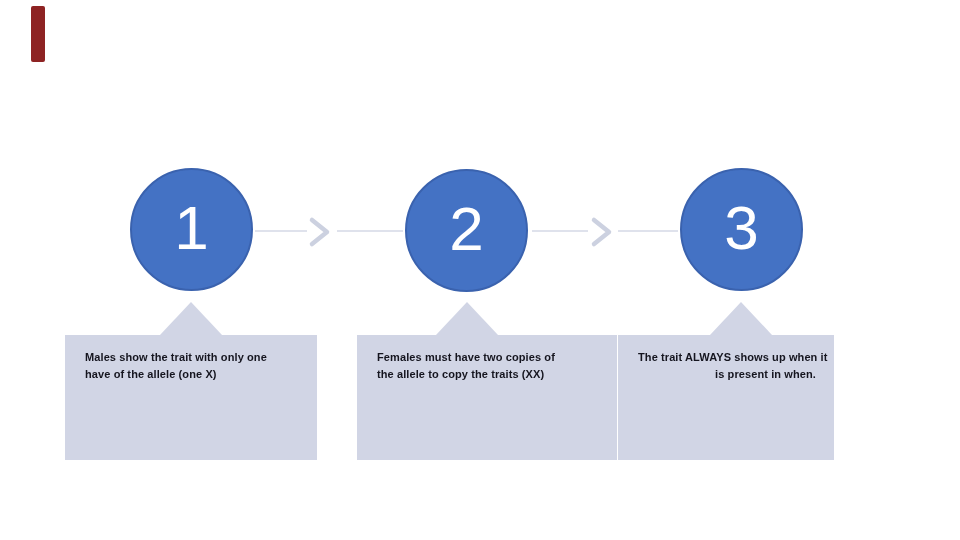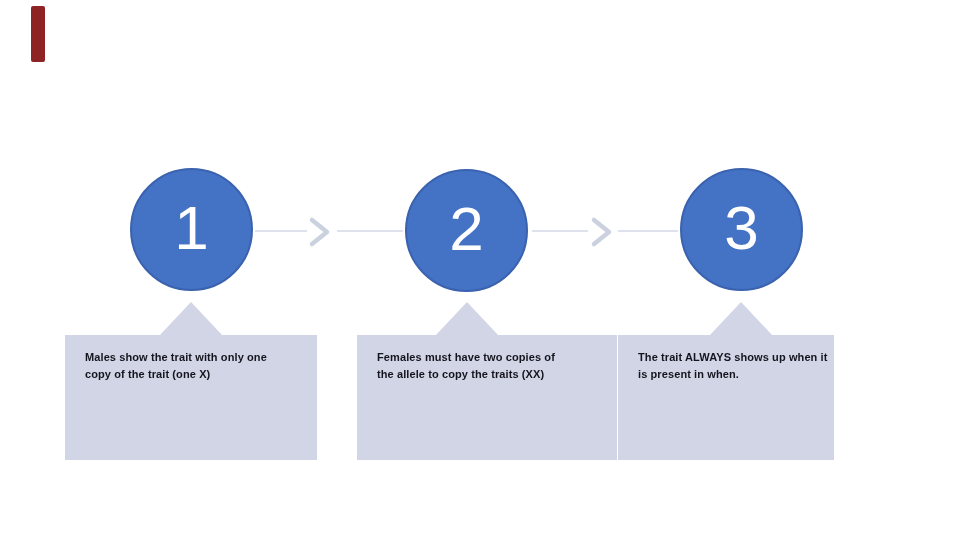--- a/index.html
+++ b/index.html
@@ -61,21 +61,21 @@
 
   .callout-box {
     position: absolute;
     top: 335px;
     height: 125px;
     background: #d1d5e5;
     box-sizing: border-box;
   }
   .box-1 { left: 65px;  width: 252px; }
   .box-2 { left: 343px; width: 260px; margin-left: 14px; }
-  .box-3 { left: 618px; width: 216px; }
+  .box-3 { left: 618px; width: 216px; text-align: right; }
 
   .pointer {
     position: absolute;
     top: 302px;
     width: 0; height: 0;
     border-left: 31px solid transparent;
     border-right: 31px solid transparent;
     border-bottom: 33px solid #d1d5e5;
   }
   .pointer-1 { left: 160px; }
@@ -121,21 +121,21 @@
     <span class="num">3</span>
   </div>
 
   <div class="pointer pointer-1"></div>
   <div class="pointer pointer-2"></div>
   <div class="pointer pointer-3"></div>
 
   <div class="callout-box box-1">
     <div class="caption">
       <div>Males show the trait with only one</div>
-      <div>copy of the trait (one X)</div>
+      <div>have of the allele (one X)</div>
     </div>
   </div>
   <div class="callout-box box-2">
     <div class="caption">
       <div>Females must have two copies of</div>
       <div>the allele to copy the traits (XX)</div>
     </div>
   </div>
   <div class="callout-box box-3">
     <div class="caption">

